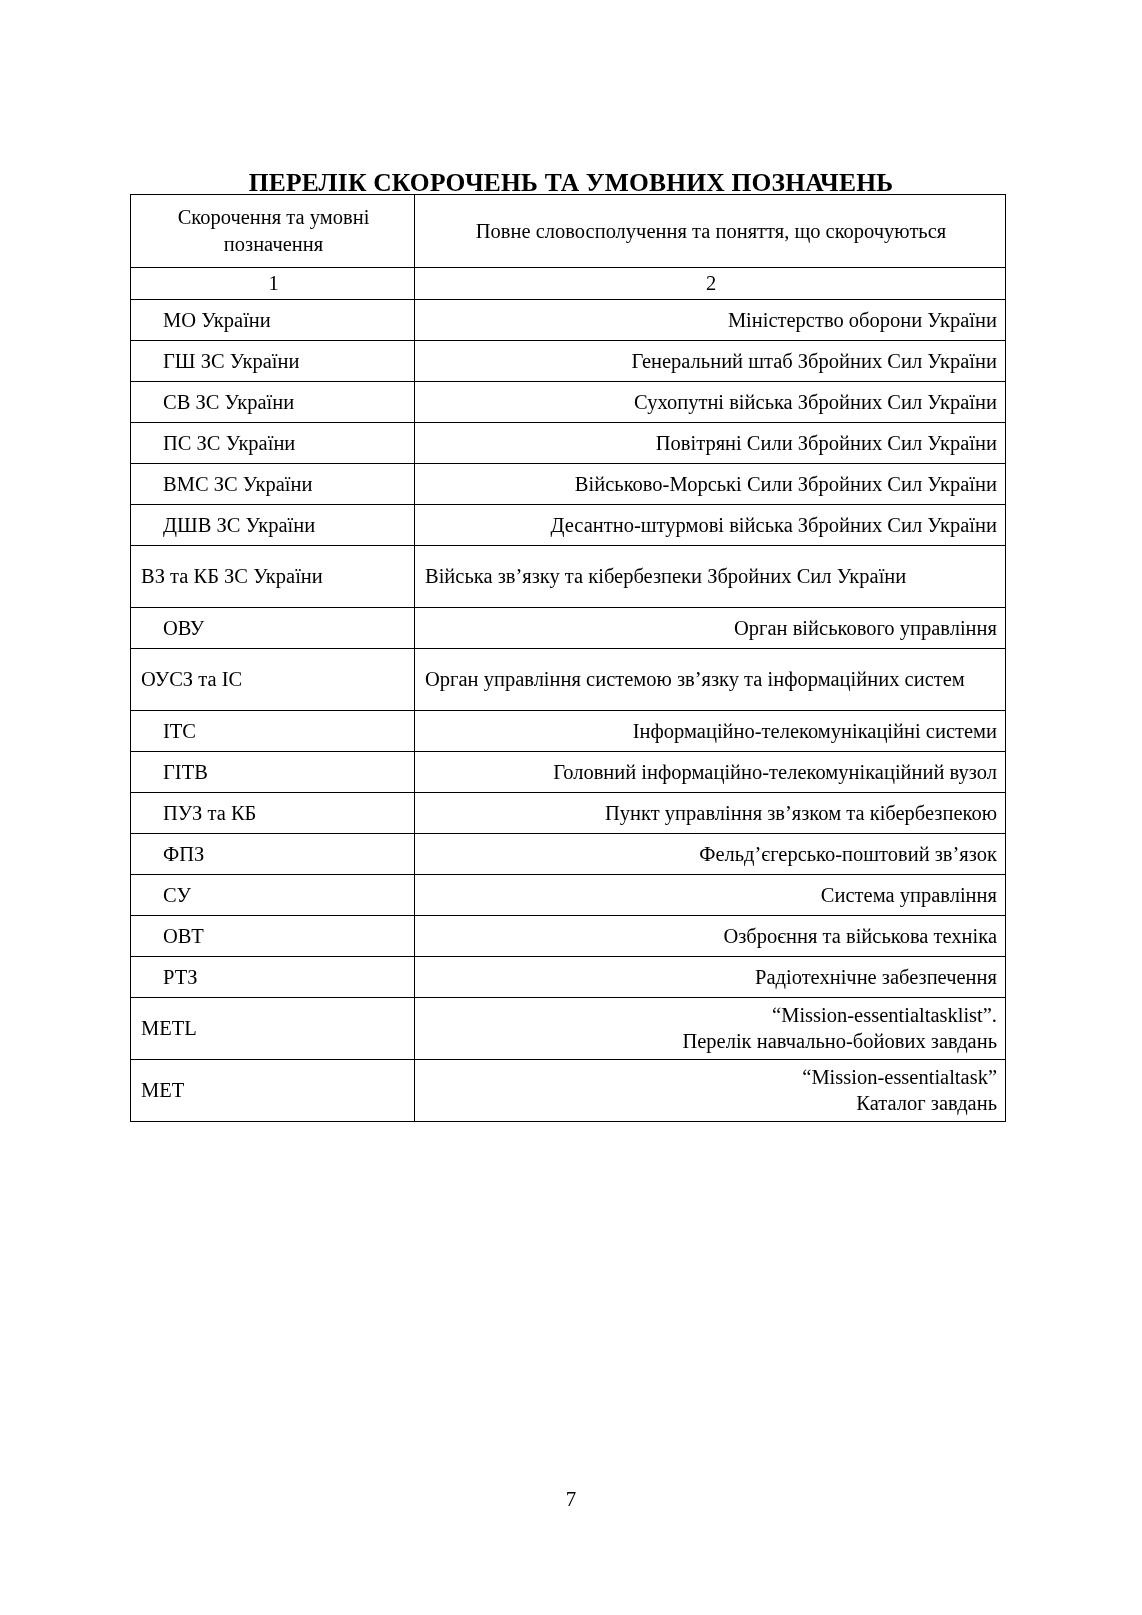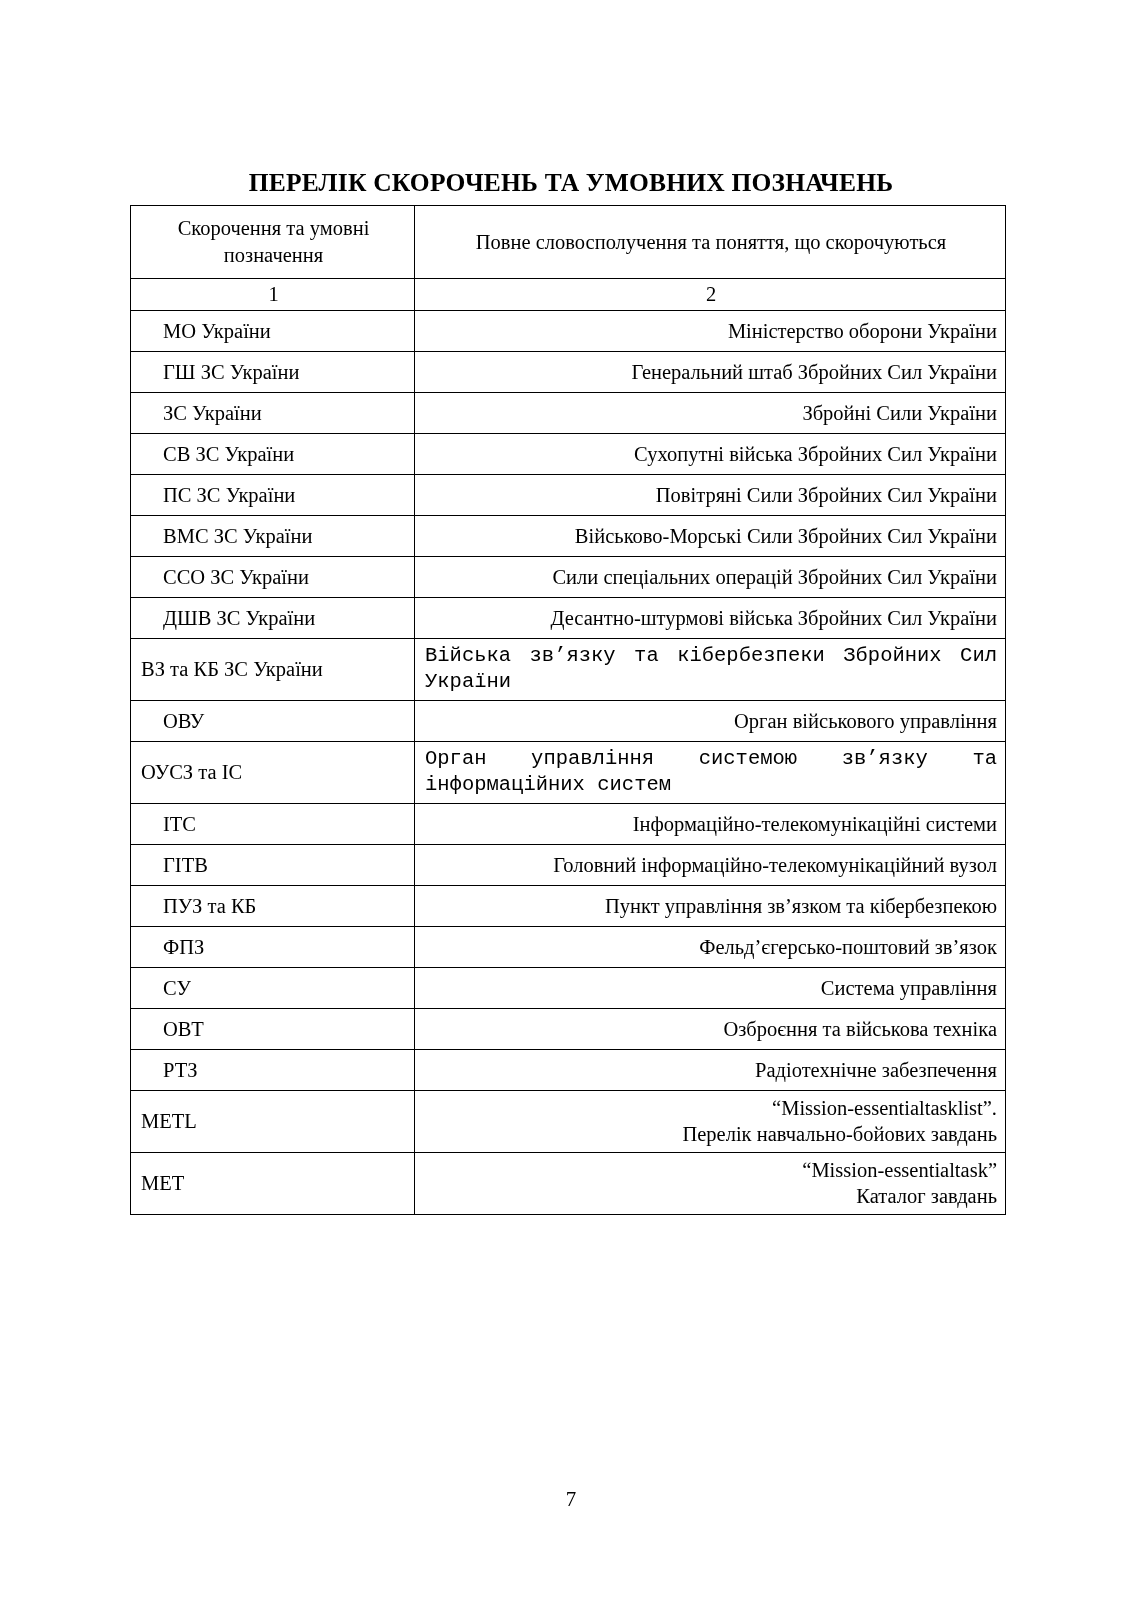--- a/index.html
+++ b/index.html
@@ -32,21 +32,21 @@
     text-align: center;
     font-size: 25.5px;
     font-weight: bold;
     letter-spacing: 0.2px;
     line-height: 1.1;
     font-family: "Liberation Serif", "DejaVu Serif", serif;
   }
 
   .abbr-table {
     position: absolute;
-    top: 205px;
+    top: 194px;
     left: 130px;
     width: 875px;
     border-collapse: collapse;
     table-layout: fixed;
     font-size: 20.5px;
     line-height: 1.27;
   }
 
   .abbr-table col.c1 { width: 284px; }
   .abbr-table col.c2 { width: 591px; }
@@ -83,21 +83,20 @@
   td.col-full {
     text-align: right;
     white-space: pre-line;
   }
 
   
   td.col-full.justify {
     text-align: justify;
     text-align-last: left;
     white-space: normal;
-    font-family: Liberation Mono, monospace;
   }
 
   tr.r-1 td { height: 41px; padding-left: 32px; }
   tr.r-2 td { height: 62px; }
   tr.r-3 td { height: 83px; }
 
   .page-number {
     position: absolute;
     top: 1487px;
     left: 0;
@@ -129,38 +128,30 @@
       </tr>
     <tr class="r-1">
           <td class="col-abbr">МО України</td>
           <td class="col-full">Міністерство оборони України</td>
         </tr>
         <tr class="r-1">
           <td class="col-abbr">ГШ ЗС України</td>
           <td class="col-full">Генеральний штаб Збройних Сил України</td>
         </tr>
         <tr class="r-1">
-          <td class="col-abbr">ЗС України</td>
-          <td class="col-full">Збройні Сили України</td>
-        </tr>
-        <tr class="r-1">
           <td class="col-abbr">СВ ЗС України</td>
           <td class="col-full">Сухопутні війська Збройних Сил України</td>
         </tr>
         <tr class="r-1">
           <td class="col-abbr">ПС ЗС України</td>
           <td class="col-full">Повітряні Сили Збройних Сил України</td>
         </tr>
         <tr class="r-1">
           <td class="col-abbr">ВМС ЗС України</td>
           <td class="col-full">Військово-Морські Сили Збройних Сил України</td>
-        </tr>
-        <tr class="r-1">
-          <td class="col-abbr">ССО ЗС України</td>
-          <td class="col-full">Сили спеціальних операцій Збройних Сил України</td>
         </tr>
         <tr class="r-1">
           <td class="col-abbr">ДШВ ЗС України</td>
           <td class="col-full">Десантно-штурмові війська Збройних Сил України</td>
         </tr>
         <tr class="r-2">
           <td class="col-abbr">ВЗ та КБ ЗС України</td>
           <td class="col-full justify">Війська зв’язку та кібербезпеки Збройних Сил України</td>
         </tr>
         <tr class="r-1">

